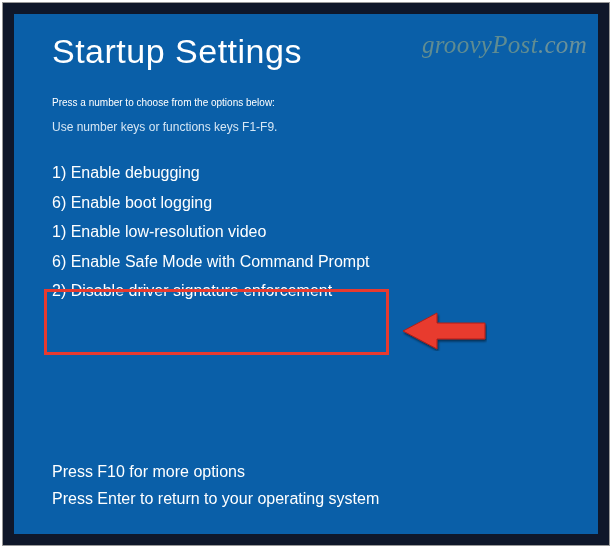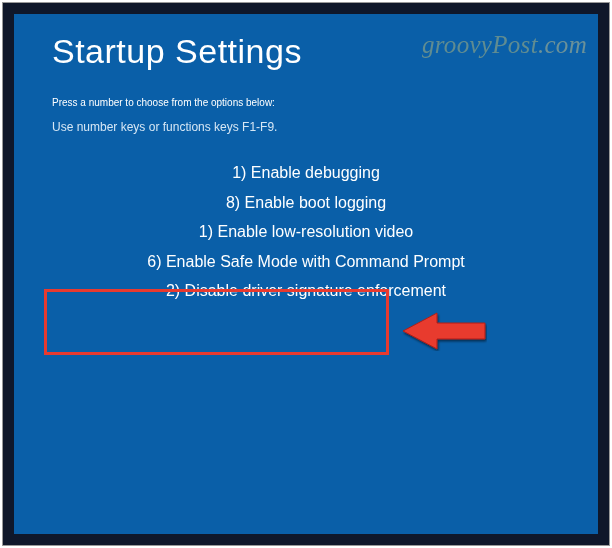--- a/index.html
+++ b/index.html
@@ -53,21 +53,20 @@
       margin-bottom: 24px;
     }
     .options {
       font-size: 16px;
       font-weight: 300;
       line-height: 1.85;
     }
     .option-row {
       position: relative;
       white-space: nowrap;
-      text-align: center;
     }
     .highlight {
       position: absolute;
       border: 3px solid #e83a2f;
       background: rgba(0,0,0,0);
       pointer-events: none;
       left: 41px;
       top: 286px;
       width: 345px;
       height: 66px;
@@ -111,26 +110,30 @@
   <div class="screen">
 
     <div class="title">Startup Settings</div>
 
     <div class="subtitle">Press a number to choose from the options below:</div>
 
     <div class="hint">Use number keys or functions keys F1-F9.</div>
 
     <div class="options">
       <div class="option-row">1) Enable debugging</div>
-      <div class="option-row">8) Enable boot logging</div>
+      <div class="option-row">6) Enable boot logging</div>
       <div class="option-row">1) Enable low-resolution video</div>
       <div class="option-row">6) Enable Safe Mode with Command Prompt</div>
       <div class="option-row">2) Disable driver signature enforcement</div>
     </div>
 
+    <div class="footer">
+      <div>Press F10 for more options</div>
+      <div>Press Enter to return to your operating system</div>
+    </div>
 
   </div>
 
   <div class="highlight"></div>
 
   <svg class="arrow" viewBox="0 0 90 40">
     <defs>
       <filter id="ds" x="-20%" y="-20%" width="140%" height="140%">
         <feDropShadow dx="1" dy="2" stdDeviation="1.2" flood-color="#000" flood-opacity="0.5"></feDropShadow>
       </filter>

